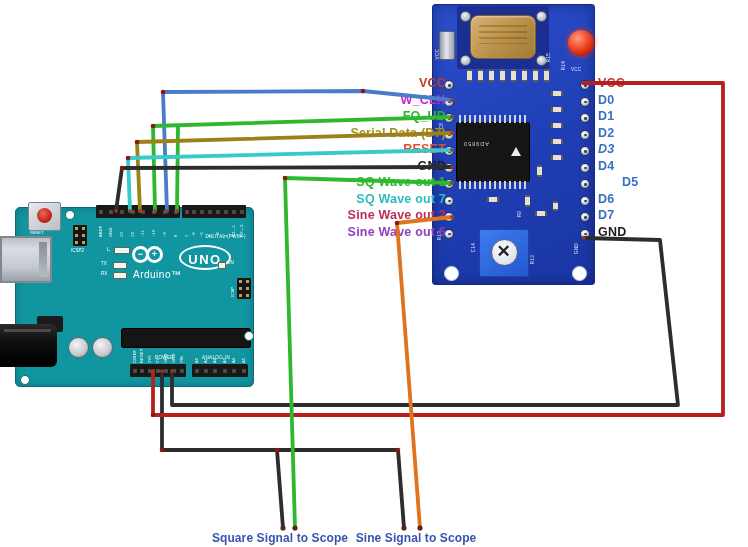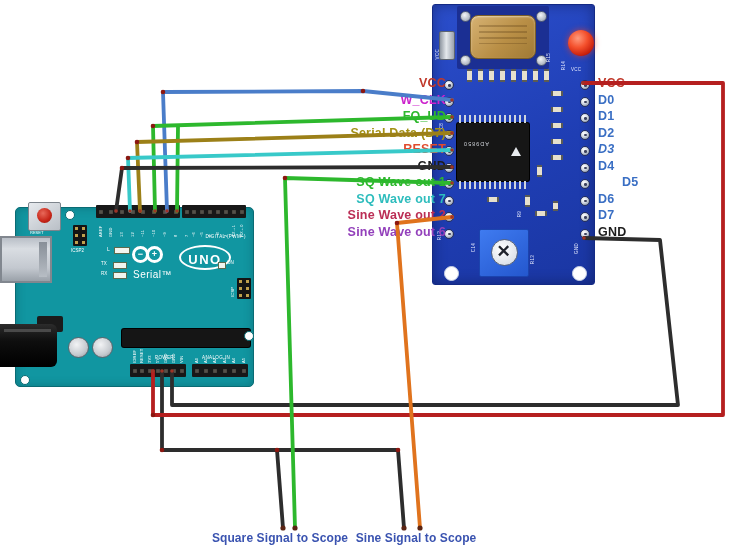--- a/index.html
+++ b/index.html
@@ -227,21 +227,21 @@
     <span class="boardtxt" style="left:91px;top:38px;font-size:5px">L</span>
     <div class="ledrect" style="left:98px;top:39px;width:14px"></div>
     <span class="boardtxt" style="left:85px;top:53px;font-size:4.5px">TX</span>
     <div class="ledrect" style="left:97px;top:54px;width:12px"></div>
     <span class="boardtxt" style="left:85px;top:63px;font-size:4.5px">RX</span>
     <div class="ledrect" style="left:97px;top:64px;width:12px"></div>
 
     <div class="infin" style="left:116px;top:38px"><span>−</span></div>
     <div class="infin" style="left:130px;top:38px"><span>+</span></div>
     <div id="unoval">UNO</div>
-    <span class="boardtxt" style="left:117px;top:61px;font-size:10px;letter-spacing:.5px">Serial™</span>
+    <span class="boardtxt" style="left:117px;top:61px;font-size:10px;letter-spacing:.5px">Arduino™</span>
 
     <div class="ledrect" style="left:202px;top:54px;width:6px"></div>
     <span class="boardtxt" style="left:211px;top:52px;font-size:4.5px">ON</span>
 
     <div class="grid23" style="left:221px;top:70px">
         <i></i>
         <i></i>
         <i></i>
         <i></i>
         <i></i>

